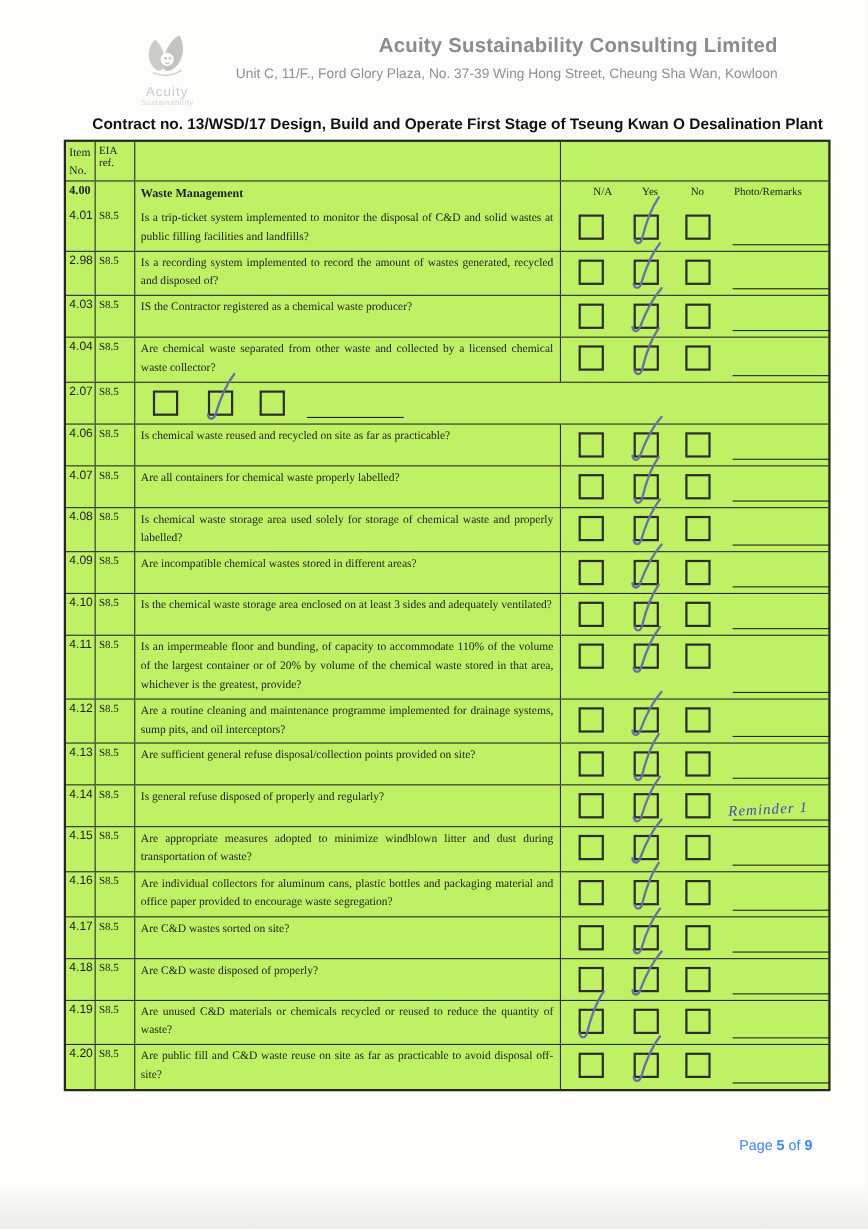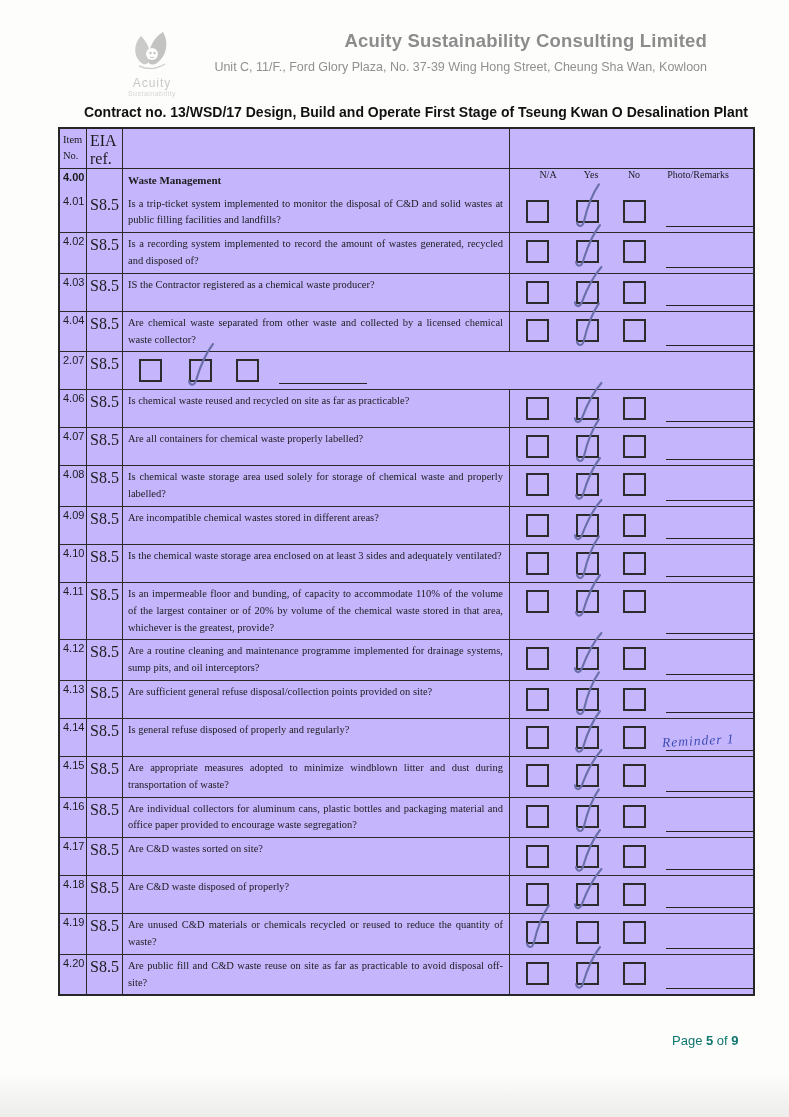--- a/index.html
+++ b/index.html
@@ -15,49 +15,49 @@
   .logo-name { font-family:"Liberation Sans",sans-serif; font-size:12px; letter-spacing:1px; color:#c9c9c9; margin-top:2px; }
   .logo-sub  { font-family:"Liberation Sans",sans-serif; font-size:7px; letter-spacing:.5px; color:#d5d5d3; }
   .head-text { position:absolute; right:82px; top:30px; width:520px; text-align:right;
                font-family:"Liberation Sans",sans-serif; color:#8c8c8c; }
   .company   { font-size:18.5px; font-weight:bold; letter-spacing:.2px; margin-bottom:6px; }
   .addr, .contact { font-size:12.5px; line-height:1.45; color:#909090; }
   .contract-title { position:absolute; left:58px; top:104px; width:690px; text-align:right;
                font-family:"Liberation Sans",sans-serif; font-weight:bold; font-size:14px; color:#111; }
   
   .checklist { position:absolute; left:58px; top:127px; width:697px;
-               border:2px solid #262626; background:#c4b5fd; }
+               border:2px solid #262626; background:#bef264; }
   .trow { display:flex; border-bottom:1.4px solid #2a2a2a; position:relative; min-height:38px; }
   .trow:last-child { border-bottom:none; }
   .trow.section { min-height:20px; border-bottom:none; }
   .trow.thead { min-height:34px; border-bottom:1.6px solid #262626; }
   .c-item { width:27px; border-right:1.4px solid #2a2a2a; padding:2px 1px 0 3px;
             font-family:"Liberation Sans",sans-serif; font-size:11px; }
   .c-ref  { width:36px; border-right:1.4px solid #2a2a2a; padding:3px 0 0 3px;
-            font-size:16px; }
+            font-size:10px; }
   .c-q    { width:387px; border-right:1.4px solid #2a2a2a; padding:3px 6px 3px 5px;
             font-size:10.5px; line-height:1.6; text-align:justify; }
   .c-checks { flex:1; position:relative; }
   .section .c-q { font-weight:bold; font-size:11px; }
-  .section .c-item { font-weight:bold; }
+  .section .c-item { font-weight:bold;font-family:Liberation Serif, serif; }
   .thead .c-item { font-size:10.5px; font-family:"Liberation Serif",serif; line-height:1.5; padding-top:3px; }
   .thead .c-ref, .thead .c-item { border-right:1.4px solid #2a2a2a; }
   .hlabel { position:absolute; top:4px; transform:translateX(-50%); font-size:10px; white-space:nowrap;margin-top:36px; }
   .hl-na{left:38px;} .hl-yes{left:81px;} .hl-no{left:124px;} .hl-rem{left:188px;}
   
   .box { position:absolute; top:7px; width:23px; height:23px; border:2px solid #2c2c2c; background:transparent; }
   .b1{left:16px;} .b2{left:66px;} .b3{left:113px;}
   .tick { position:absolute; top:-10px; width:30px; height:46px; pointer-events:none; overflow:visible; }
   .tick.pos-yes{left:62px;} .tick.pos-na{left:12px;}
   .remark-line { position:absolute; left:156px; width:88px; bottom:5px; border-bottom:1.6px solid #242424; }
   .remark-hand { position:absolute; left:152px; bottom:7px; font-style:italic; font-size:13.5px;
                  color:#3f4db4; transform:rotate(-3deg); white-space:nowrap; letter-spacing:1px; }
   
   .page-footer { position:absolute; left:672px; top:1033px; font-family:"Liberation Sans",sans-serif;
-                 font-size:13px; color:#0f766e; }
+                 font-size:13px; color:#3b82f6; }
   .page-footer b { font-weight:bold; }
   .scan-smudge { position:absolute; bottom:0; left:0; right:0; height:42px;
                  background:linear-gradient(to bottom, rgba(0,0,0,0), rgba(118,118,112,.08) 60%, rgba(118,118,112,.12)); }
 </style>
 </head>
 <body>
 
 <div class="page">
 
   <div class="logo">
@@ -116,21 +116,21 @@
         <span class="box b3"></span>
         <svg class="tick pos-yes" viewBox="0 0 30 46" style="transform: rotate(-3deg);">
           <path d="M4 39 C5 43.5 9 44.5 11 38.5 C13.5 30 19.5 13 28 2" fill="none" stroke-width="2.1" stroke-linecap="round" stroke="#6b6fa8"></path>
         </svg>
 
         <span class="remark-line"></span>
       </div>
     </div>
 
     <div class="trow">
-      <div class="c-item">4.02</div>
+      <div class="c-item">2.98</div>
       <div class="c-ref">S8.5</div>
       <div class="c-q">Is a recording system implemented to record the amount of wastes generated, recycled and disposed of?</div>
       <div class="c-checks">
         <span class="box b1"></span>
         <span class="box b2"></span>
         <span class="box b3"></span>
         <svg class="tick pos-yes" viewBox="0 0 30 46" style="transform: rotate(0deg);">
           <path d="M4 39 C5 43.5 9 44.5 11 38.5 C13.5 30 19.5 13 28 2" fill="none" stroke-width="2.1" stroke-linecap="round" stroke="#6b6fa8"></path>
         </svg>
 

